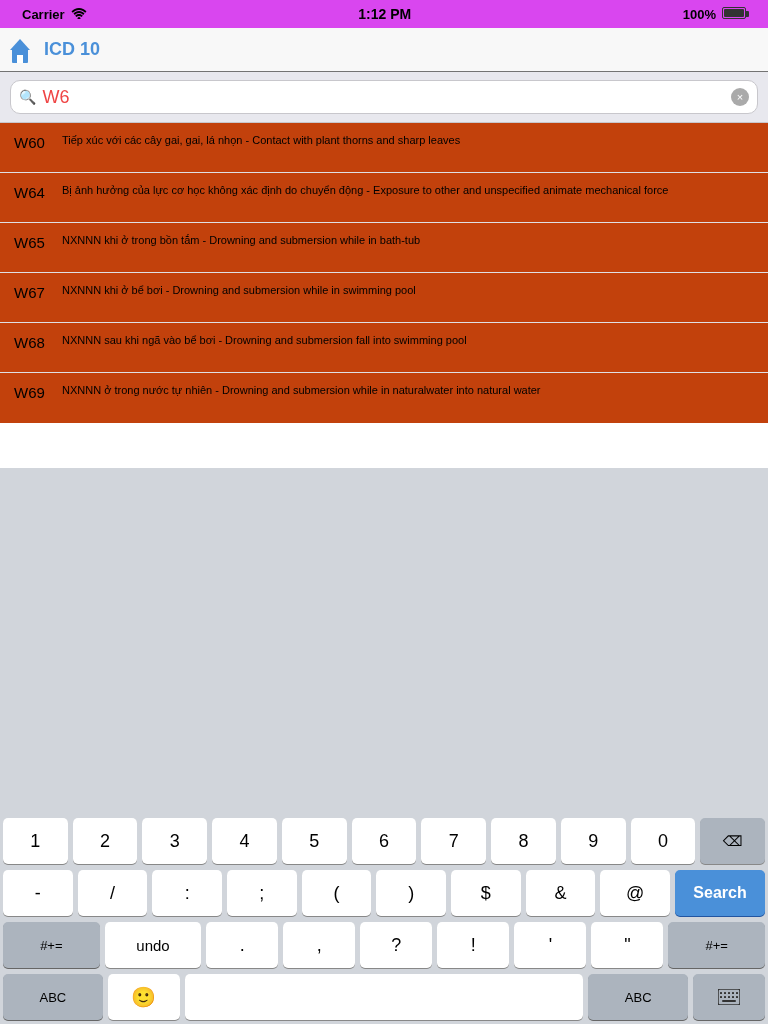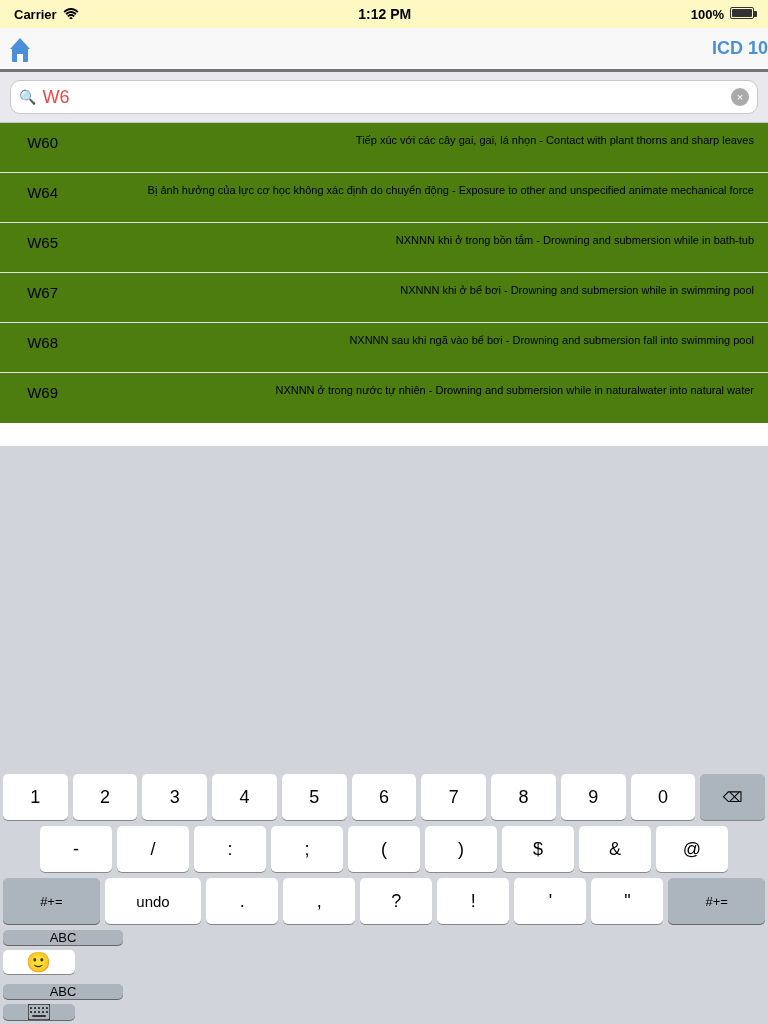--- a/index.html
+++ b/index.html
@@ -9,25 +9,25 @@
       background: #f2f2f7;
       width: 768px;
       height: 1024px;
       overflow: hidden;
       display: flex;
       flex-direction: column;
     }
 
     
     .status-bar {
-      background: #fef9c3;
+      background: #d946ef;
       display: flex;
       justify-content: space-between;
       align-items: center;
-      padding: 0 14px;
+      padding: 0 22px;
       height: 28px;
       font-size: 13px;
       font-weight: 600;
     }
     .status-left { display: flex; align-items: center; gap: 6px; }
     .status-right { display: flex; align-items: center; gap: 6px; }
     .battery-body {
       width: 24px; height: 12px; border: 1.5px solid #333; border-radius: 2px;
       position: relative; display: inline-block;
     }
@@ -37,24 +37,24 @@
       background: #333; border-radius: 0 1px 1px 0;
     }
     .battery-fill {
       position: absolute; left: 1px; top: 1px; bottom: 1px;
       width: calc(100% - 2px); background: #333; border-radius: 1px;
     }
 
     
     .nav-bar {
       background: #f8f8f8;
-      border-bottom: 3px solid #737373;
-      display: flex;
-      align-items: center;
-      justify-content: flex-end;
+      border-bottom: 1px solid #737373;
+      display: flex;
+      align-items: center;
+      justify-content: flex-start;
       height: 44px;
       position: relative;
       padding-left: 44px;
     }
     .nav-back {
       position: absolute;
       left: 10px;
       display: flex;
       align-items: center;
       color: #4a90d9;
@@ -106,22 +106,21 @@
       flex: 1;
       overflow-y: auto;
       max-height: 370px;
     }
     .list-item {
       display: flex;
       align-items: flex-start;
       padding: 10px 14px;
       border-bottom: 1px solid #e0e0e5;
       min-height: 50px;
-      background: #4d7c0f;
-      text-align: right;
+      background: #c2410c;
     }
     .list-item:last-child { border-bottom: none; }
     .item-code {
       font-size: 15px;
       font-weight: 400;
       color: #000;
       min-width: 44px;
       margin-right: 4px;
       padding-top: 1px;
     }
@@ -202,21 +201,20 @@
     .key.small-text {
       font-size: 13px;
     }
     .key.emoji {
       font-size: 20px;
     }
     .bottom-row {
       display: flex;
       justify-content: center;
       gap: 5px;
-      flex-direction: column;
     }
   </style>
 </head>
 <body>
 
 <div class="status-bar">
   <div class="status-left">
     <span>Carrier</span>
     <span>
       <svg width="16" height="12" viewBox="0 0 16 12">
@@ -304,20 +302,21 @@
   <div class="key-row">
     <div class="key">-</div>
     <div class="key">/</div>
     <div class="key">:</div>
     <div class="key">;</div>
     <div class="key">(</div>
     <div class="key">)</div>
     <div class="key">$</div>
     <div class="key">&amp;</div>
     <div class="key">@</div>
+    <div class="key blue">Search</div>
   </div>
 
   <div class="key-row">
     <div class="key dark small-text wide">#+=</div>
     <div class="key wide" style="font-size:15px;">undo</div>
     <div class="key">.</div>
     <div class="key">,</div>
     <div class="key">?</div>
     <div class="key">!</div>
     <div class="key">'</div>

